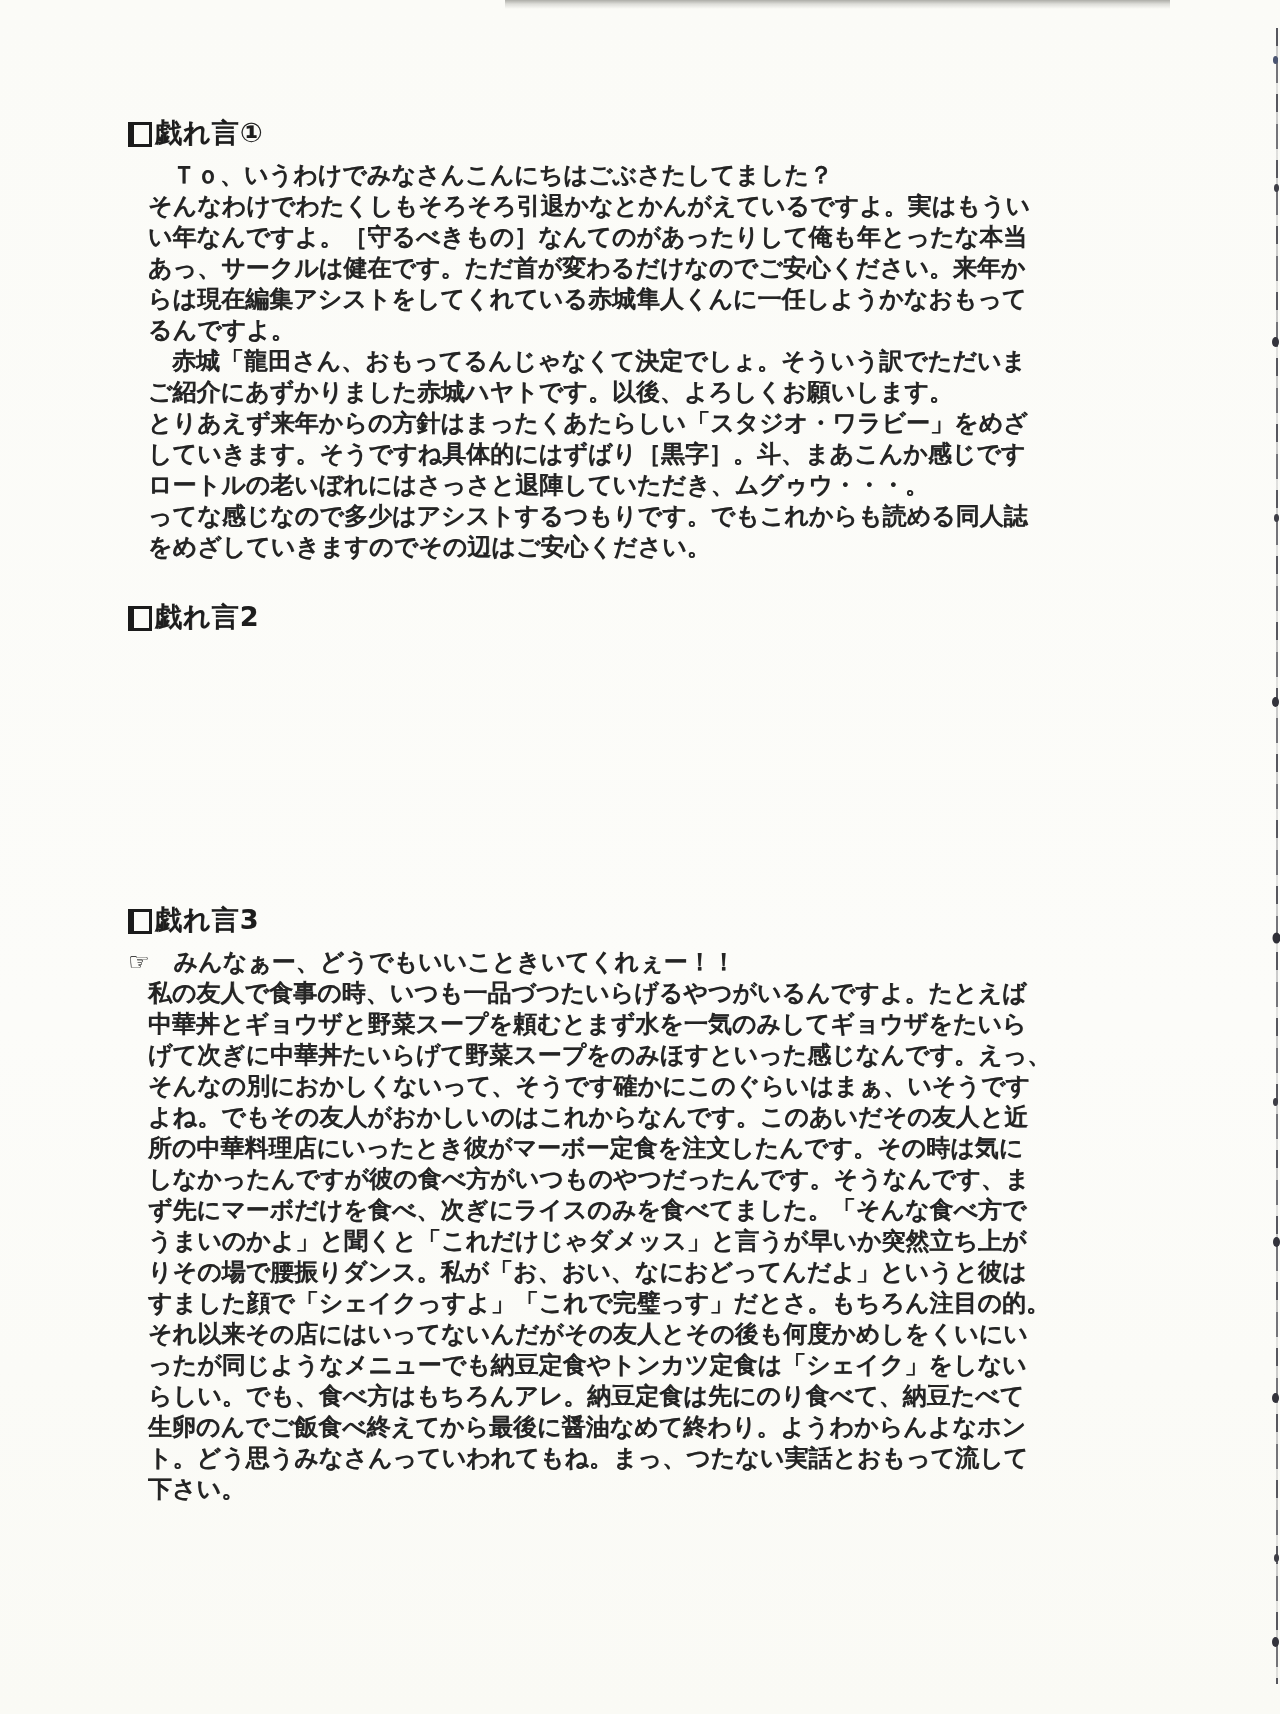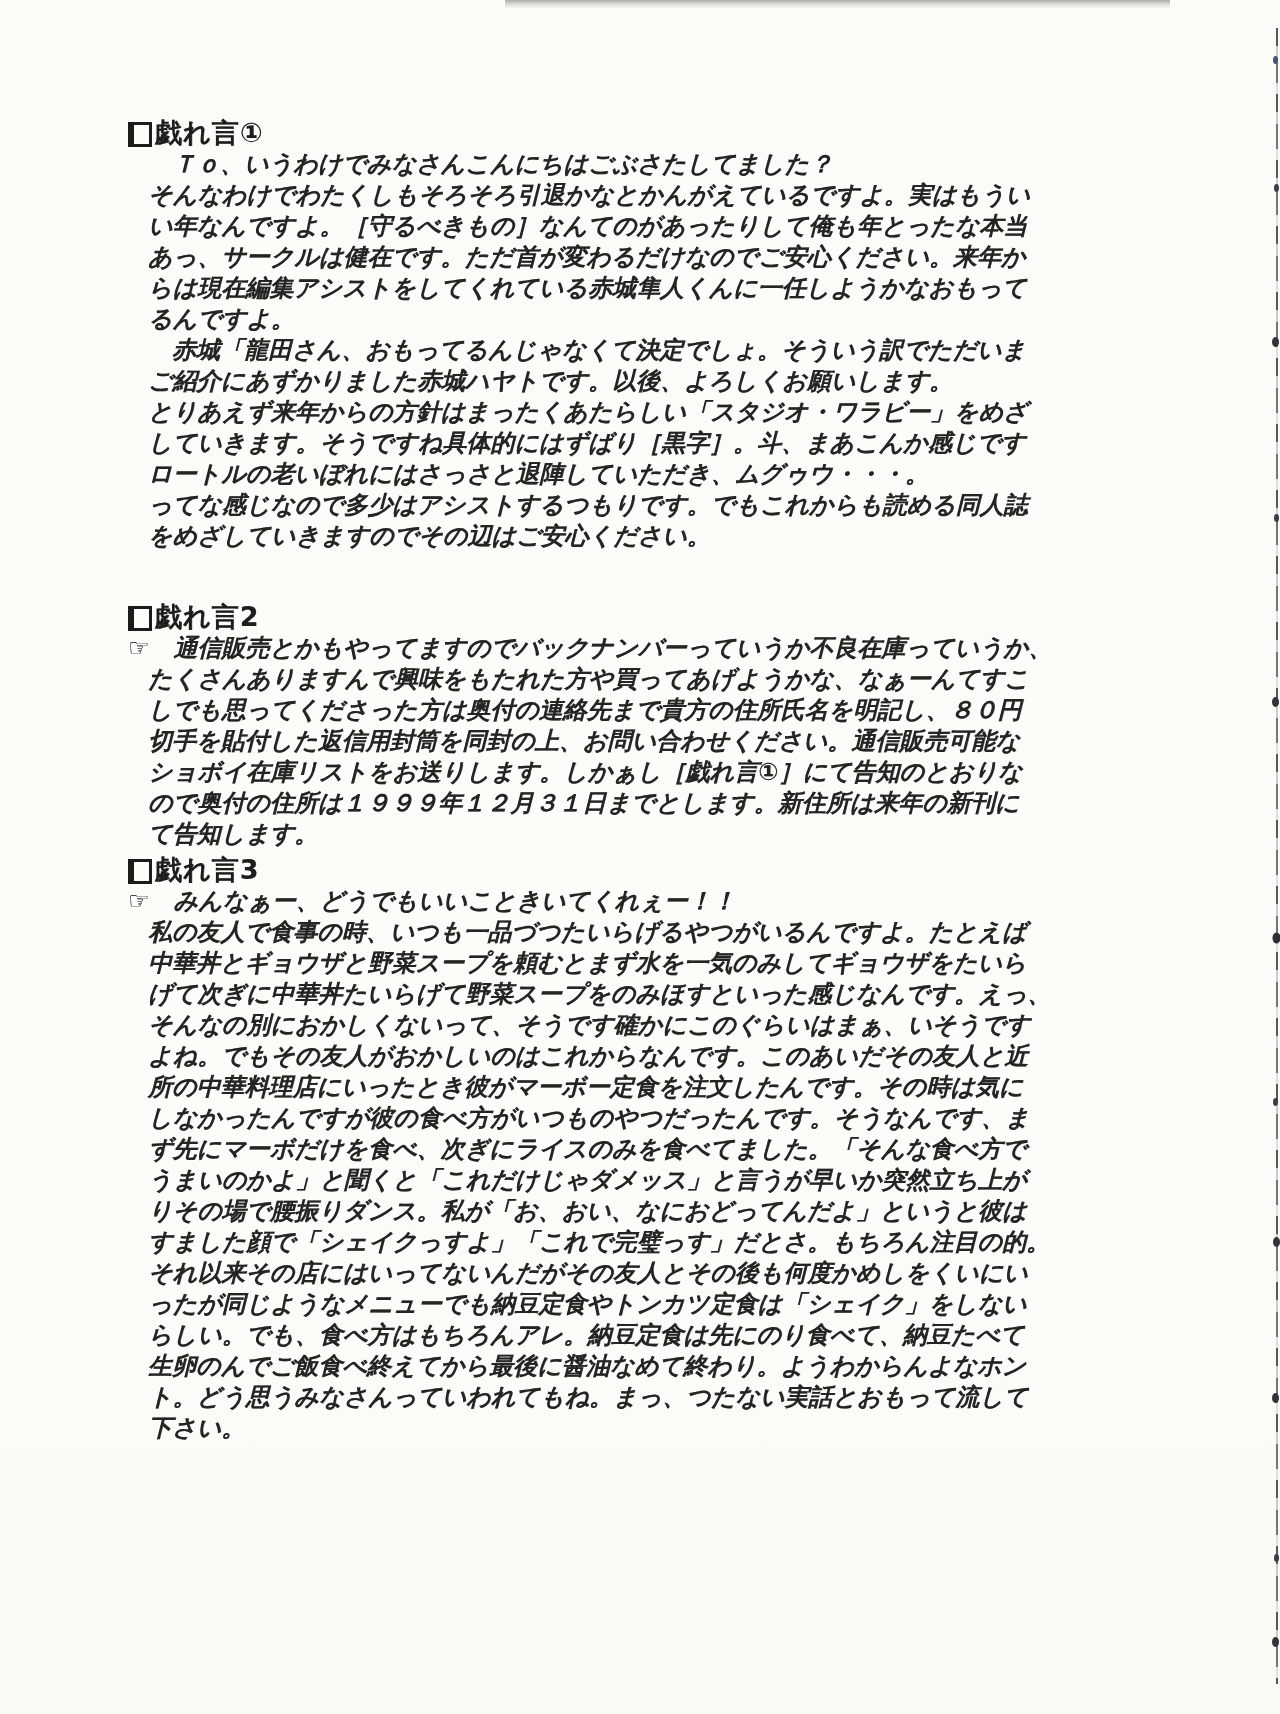--- a/index.html
+++ b/index.html
@@ -51,31 +51,30 @@
     color:#1d1d1d;
     text-shadow:0.4px 0.4px 0.4px rgba(30,30,30,0.45);
   }
   .sec-marker{
     display:inline-block;width:15px;height:19px;
     border:3px solid #1b1b1b;border-left-width:6px;
     margin-right:3px;margin-top:2px;
     box-sizing:content-box;
   }
   .sec-body{
-    margin-left:20px;margin-top:1px;width:960px;
+    margin-left:20px;margin-top:12px;width:960px;
     font-size:24px;line-height:31px;font-weight:700;
     white-space:pre;
     color:#242424;
     text-shadow:0.35px 0.35px 0.45px rgba(34,34,34,0.5);
-    font-style:italic;
   }
   .sec-body.pointer-first{ text-indent:-20px; }
   #section-1{top:118px;}
   #section-2{top:602px;}
-  #section-3{top:855px;}
+  #section-3{top:905px;}
 </style>
 </head>
 <body>
 
 <div class="page">
 
   <div class="top-scan-band"></div>
 
   <div class="section" id="section-1">
     <div class="sec-heading">
@@ -95,27 +94,20 @@
 ロートルの老いぼれにはさっさと退陣していただき、ムグゥウ・・・。
 ってな感じなので多少はアシストするつもりです。でもこれからも読める同人誌
 をめざしていきますのでその辺はご安心ください。</div>
   </div>
 
   <div class="section" id="section-2">
     <div class="sec-heading">
       <span class="sec-marker"></span>
       <span>戯れ言2</span>
     </div>
-    <div class="sec-body pointer-first">☞　通信販売とかもやってますのでバックナンバーっていうか不良在庫っていうか、
-たくさんありますんで興味をもたれた方や買ってあげようかな、なぁーんてすこ
-しでも思ってくださった方は奥付の連絡先まで貴方の住所氏名を明記し、８０円
-切手を貼付した返信用封筒を同封の上、お問い合わせください。通信販売可能な
-ショボイ在庫リストをお送りします。しかぁし［戯れ言①］にて告知のとおりな
-ので奥付の住所は１９９９年１２月３１日までとします。新住所は来年の新刊に
-て告知します。</div>
   </div>
 
   <div class="section" id="section-3">
     <div class="sec-heading">
       <span class="sec-marker"></span>
       <span>戯れ言3</span>
     </div>
     <div class="sec-body pointer-first">☞　みんなぁー、どうでもいいこときいてくれぇー！！
 私の友人で食事の時、いつも一品づつたいらげるやつがいるんですよ。たとえば
 中華丼とギョウザと野菜スープを頼むとまず水を一気のみしてギョウザをたいら

